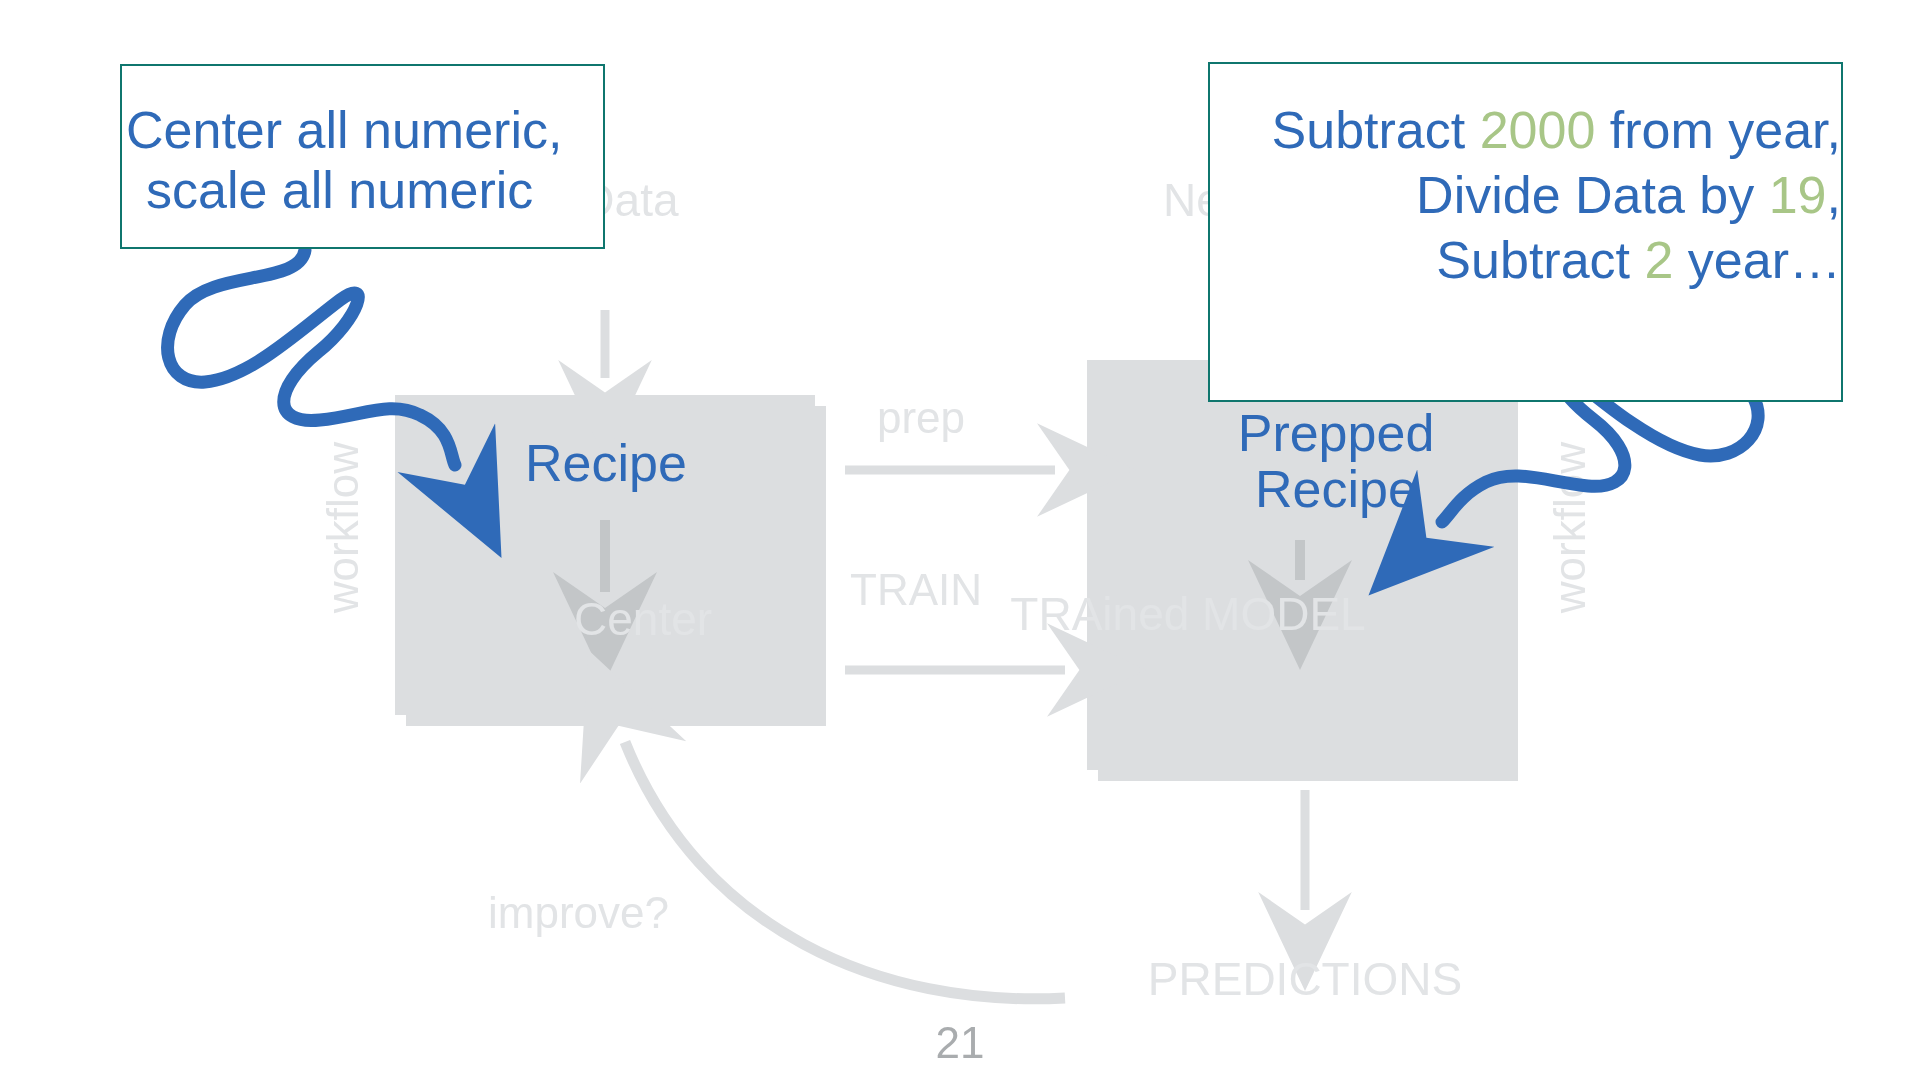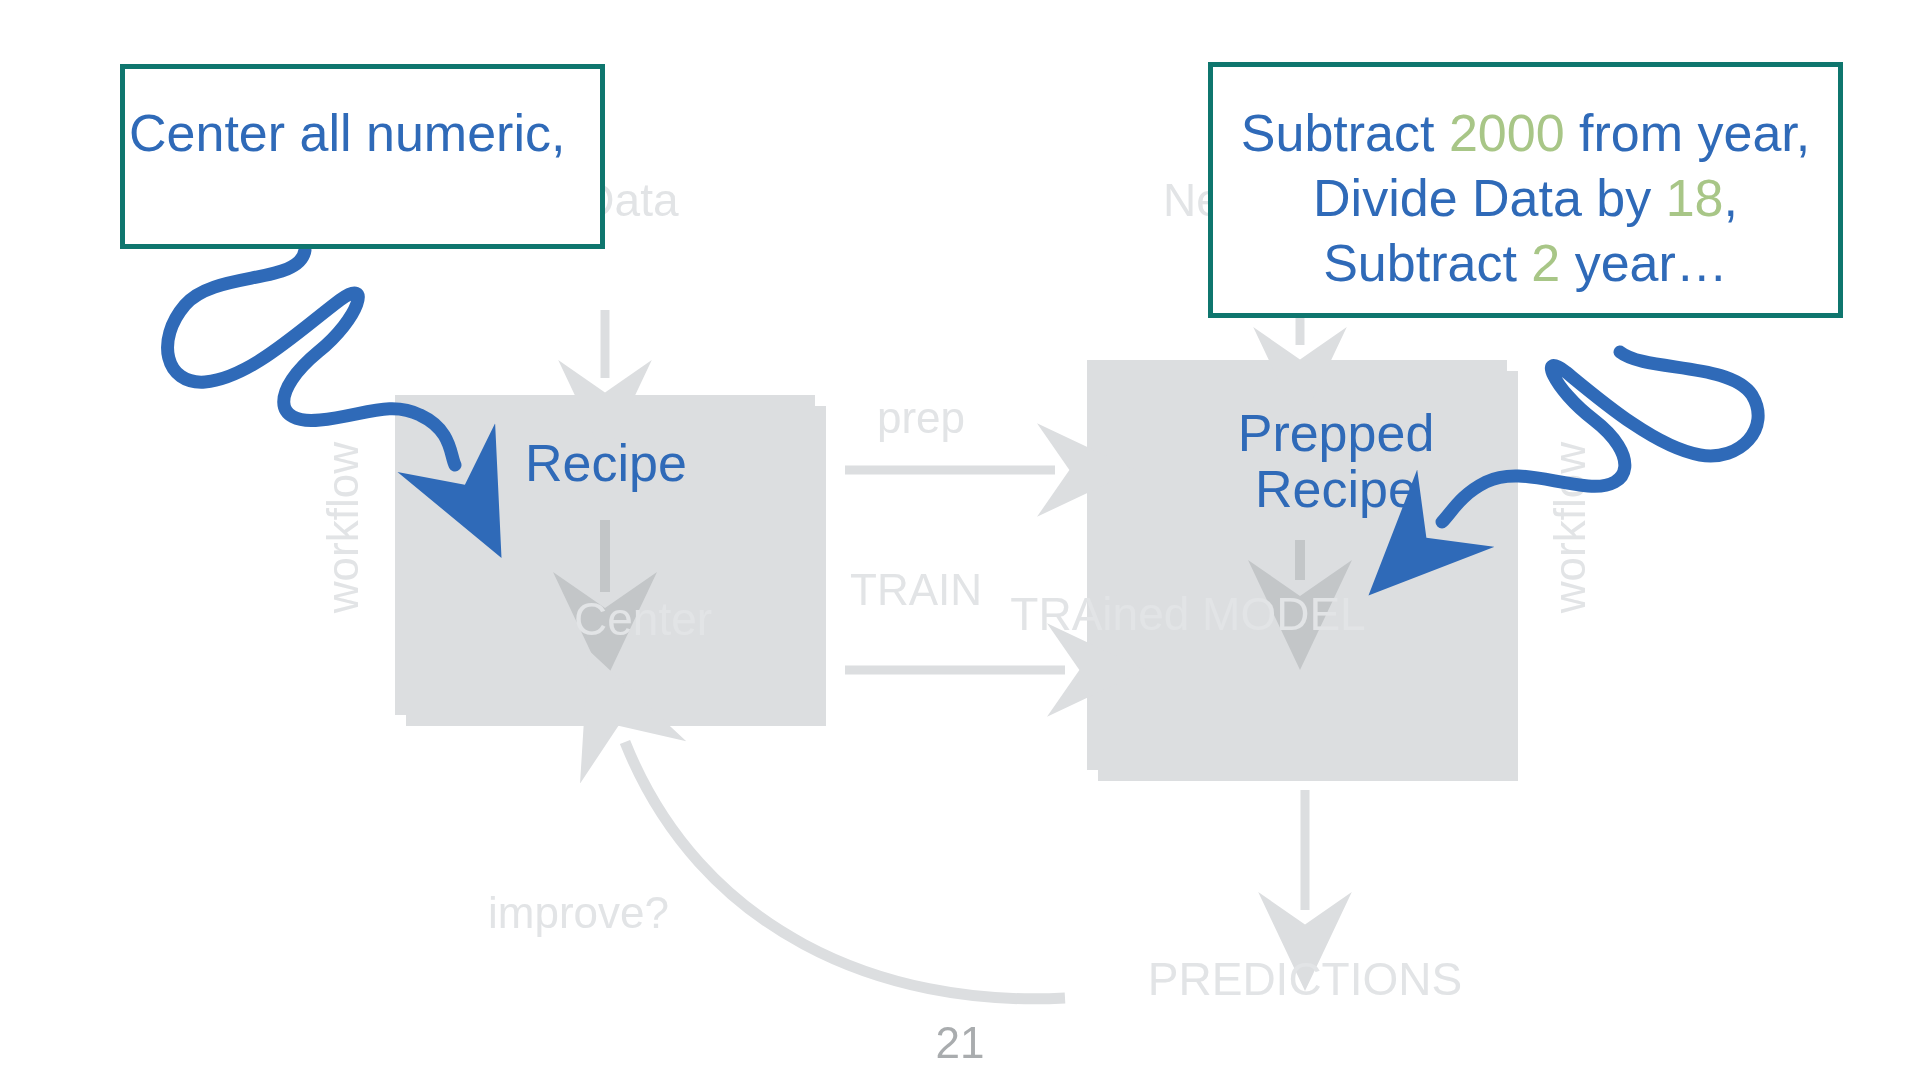--- a/index.html
+++ b/index.html
@@ -73,40 +73,40 @@
     text-align:center;
     transform:translateX(-50%);
   }
   #recipe-text{left:606px;top:435px;}
   #prepped-text{left:1300px;top:405px;margin-left:36px;}
 
   
   .callout{
     position:absolute;
     box-sizing:border-box;
-    border:5px solid #0f766e;
+    border:2px solid #0f766e;
     background:#ffffff;
     color:#2f6ab8;
     font-family:"Liberation Sans", sans-serif;
   }
   #callout-left{
     left:120px;top:64px;width:485px;height:185px;
     font-size:52px;line-height:1.16;
     padding-top:34px;padding-left:4px;
     text-align:left;
     white-space:nowrap;
   }
   #callout-left .ln{display:block;}
   #callout-left .ln.l2{padding-left:20px;}
 
   #callout-right{
-    left:1208px;top:62px;width:635px;height:256px;
+    left:1208px;top:62px;width:635px;height:340px;
     font-size:52px;line-height:1.25;
     padding-top:34px;
-    text-align:center;
+    text-align:right;
     white-space:nowrap;
   }
   #callout-right .ln{display:block;}
   .num{color:#a8c687;}
 
   
   #page-number{
     position:absolute;left:960px;top:1018px;
     transform:translateX(-50%);
     color:#a9acae;font-size:44px;
@@ -191,23 +191,24 @@
              C 1772,428 1740,462 1700,455
              C 1655,447 1600,400 1566,372
              C 1538,350 1552,388 1594,420
              C 1638,454 1634,490 1588,486
              C 1548,482 1515,468 1486,482
              C 1460,495 1452,512 1442,522" fill="none" stroke="#2f6ab8" stroke-width="13" stroke-linecap="round" marker-end="url(#mk-blue)"></path>
   </svg>
 
   <div class="callout" id="callout-left">
     <span class="ln l1">Center all numeric,</span>
+    <span class="ln l2">scale all numeric</span>
   </div>
 
   <div class="callout" id="callout-right">
     <span class="ln"><span>Subtract </span><span class="num">2000</span><span> from year,</span></span>
-    <span class="ln"><span>Divide Data by </span><span class="num">18</span><span>,</span></span>
+    <span class="ln"><span>Divide Data by </span><span class="num">19</span><span>,</span></span>
     <span class="ln"><span>Subtract </span><span class="num">2</span><span> year…</span></span>
   </div>
 
   <div id="page-number">21</div>
 
 </div>
 
 </body></html>

